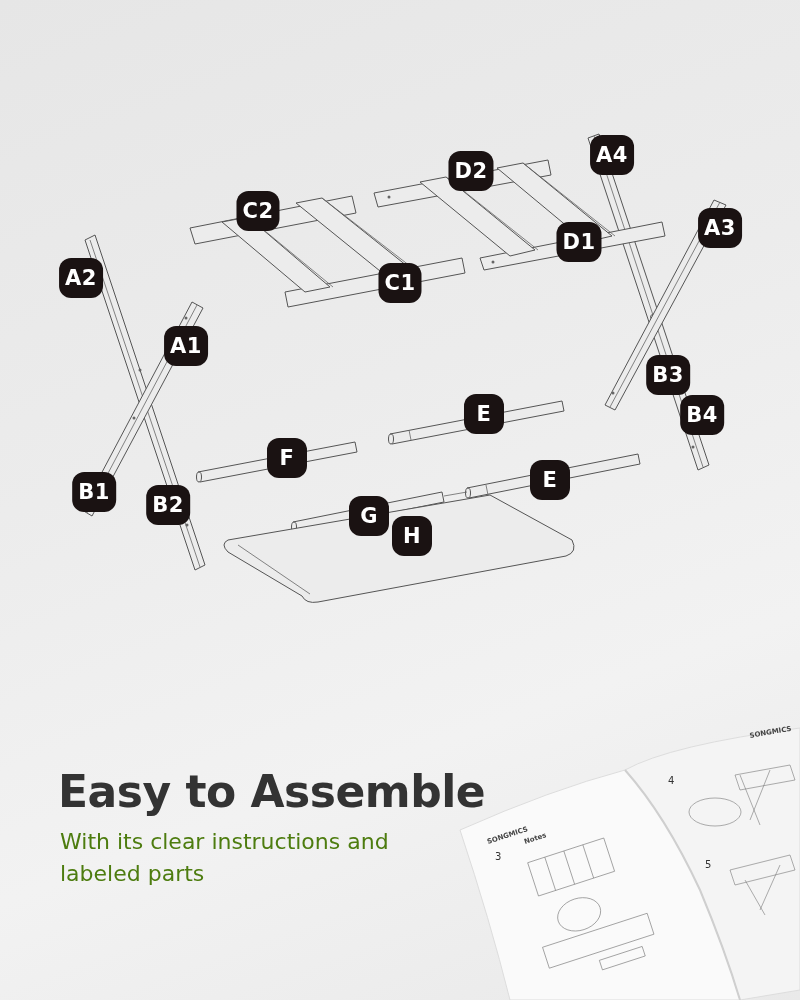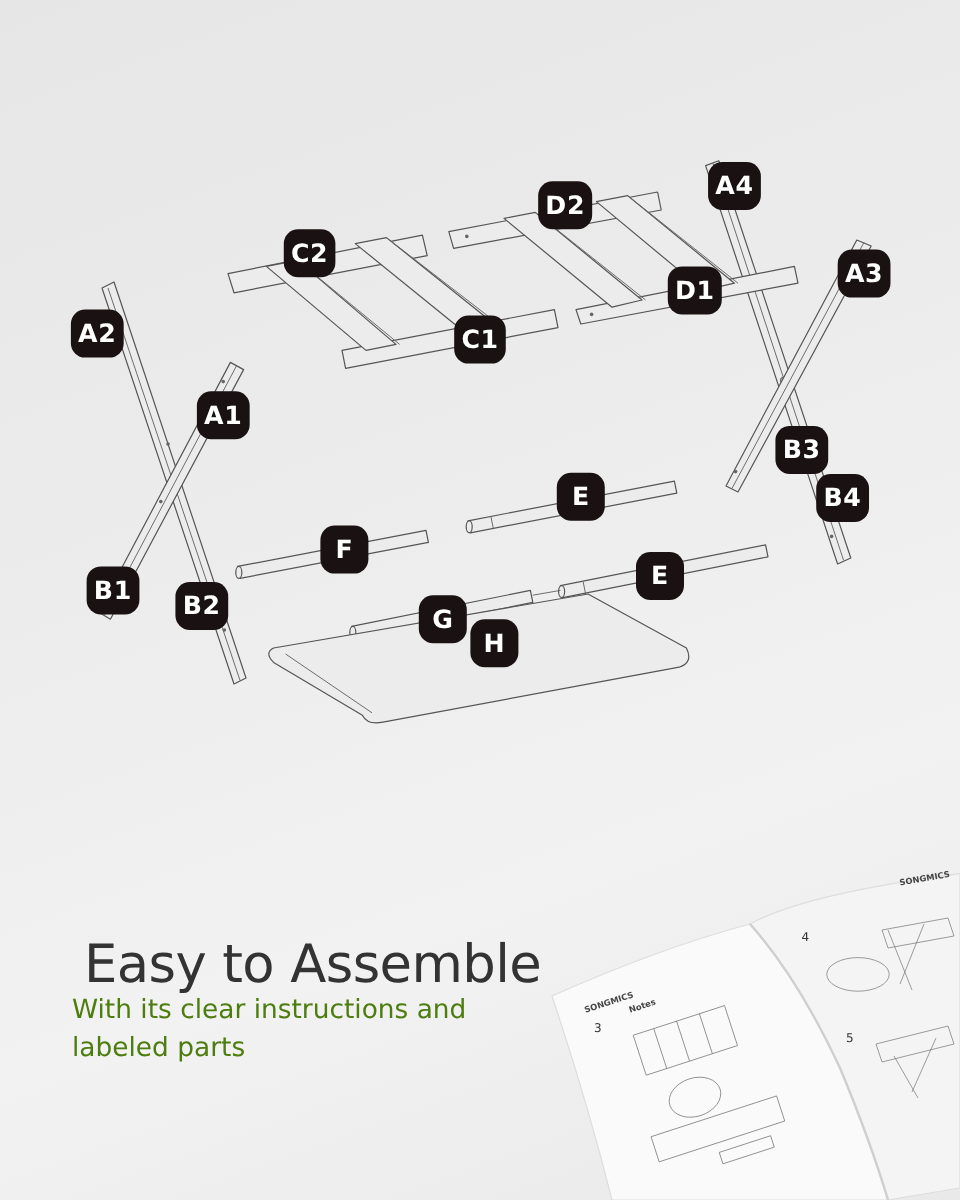--- a/index.html
+++ b/index.html
@@ -9,22 +9,22 @@
     font-family: "DejaVu Sans", sans-serif;
   }
   .stage { position: absolute; left: 0; top: 0; width: 800px; height: 1000px; }
   svg.diagram { position: absolute; left: 0; top: 0; }
   .part-line { fill: #ececec; stroke: #555; stroke-width: 1; stroke-linejoin: round; }
   .thin { fill: none; stroke: #666; stroke-width: 0.8; }
   .badge { position: absolute; height: 40px; min-width: 40px; padding: 0 6px; box-sizing: border-box;
     border-radius: 12px; background: #1a1212; color: #fff; font-weight: bold; font-size: 21px;
     display: flex; align-items: center; justify-content: center; transform: translate(-50%, -50%);
     font-family: "DejaVu Sans", sans-serif; letter-spacing: 0.5px; }
-  .headline { position: absolute; left: 58px; top: 766px; margin: 12px;
-    font-size: 44px; font-weight: normal; color: #333; font-family: "DejaVu Sans", sans-serif; letter-spacing: -0.5px; }
+  .headline { position: absolute; left: 58px; top: 766px; margin: 0;
+    font-size: 44px; font-weight: bold; color: #333; font-family: "DejaVu Sans", sans-serif; letter-spacing: -0.5px; }
   .subline { position: absolute; left: 60px; top: 826px; width: 360px; margin: 0;
     font-size: 22px; line-height: 32px; color: #4d7c0f; font-family: "DejaVu Sans", sans-serif; font-weight: normal; }
   .manual { position: absolute; left: 450px; top: 720px; width: 350px; height: 280px; overflow: hidden; }
   .brand { font-size: 7px; font-weight: bold; fill: #444; font-family: "DejaVu Sans", sans-serif; }
   .pg { font-size: 10px; fill: #333; font-family: "DejaVu Sans", sans-serif; }
 </style>
 </head>
 <body>
 
 <div class="stage">

